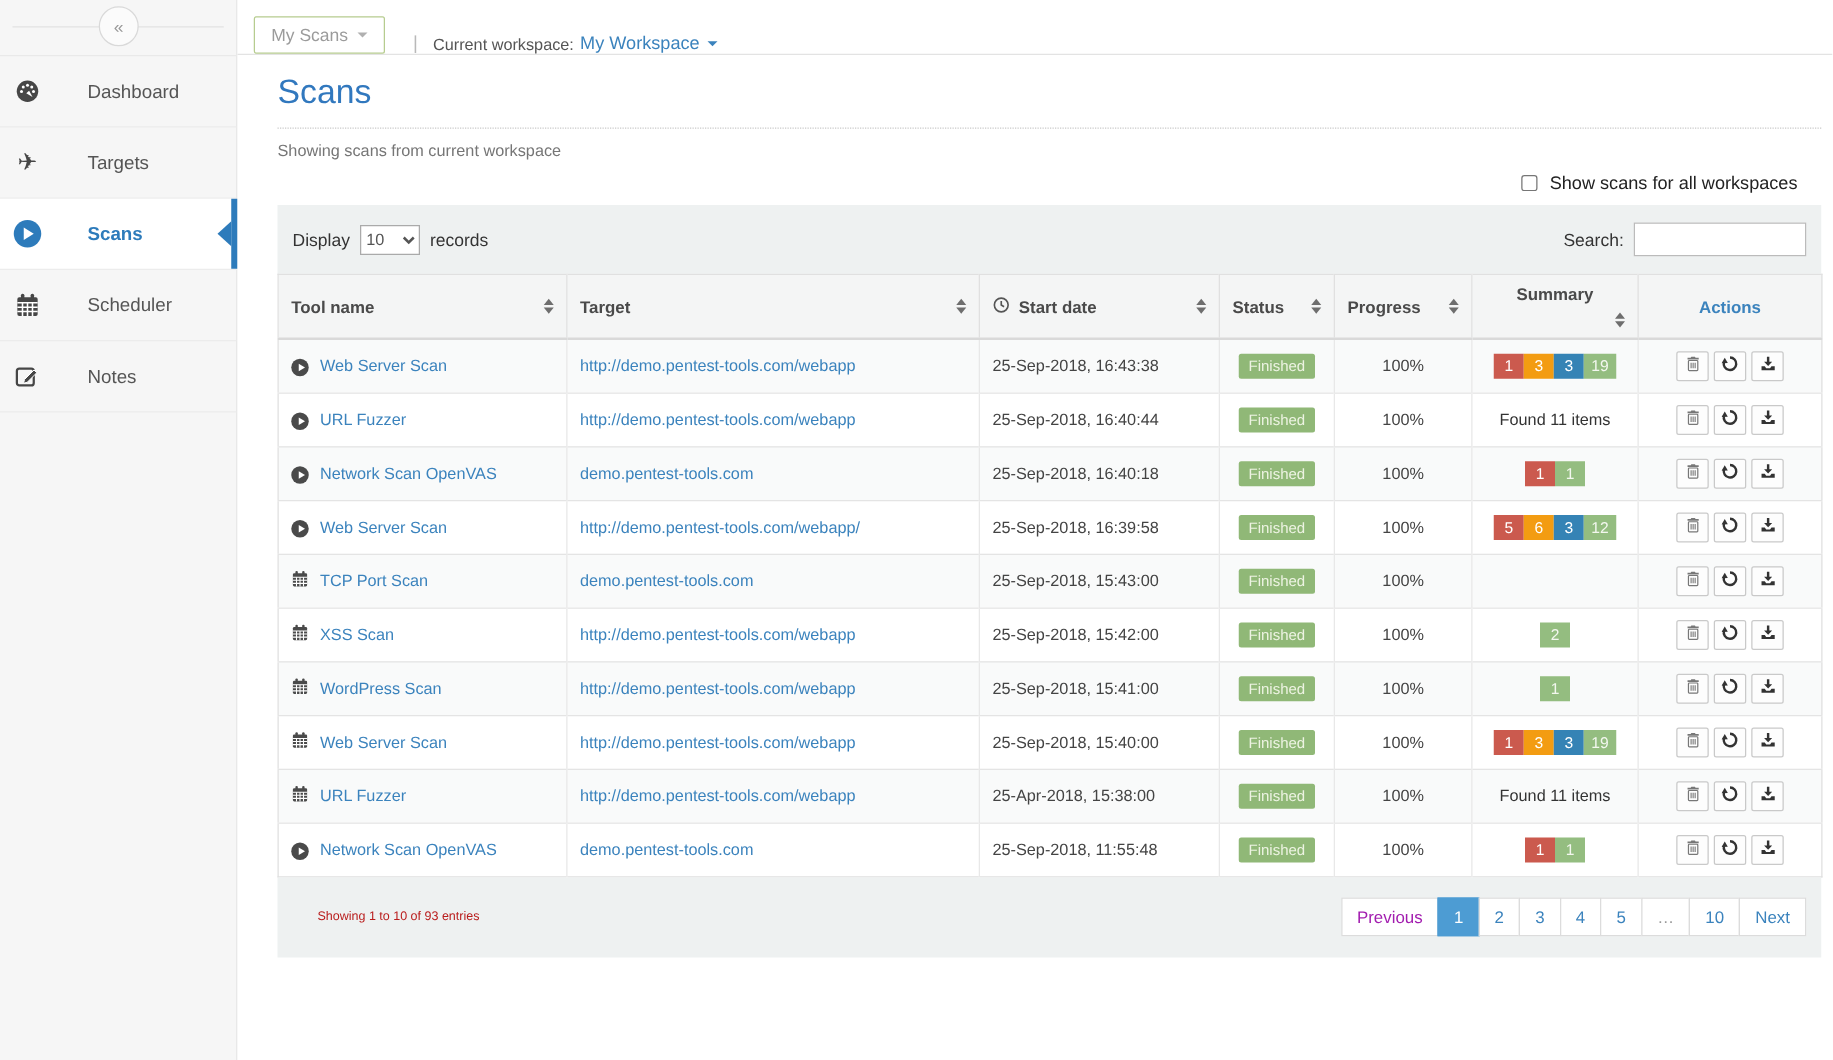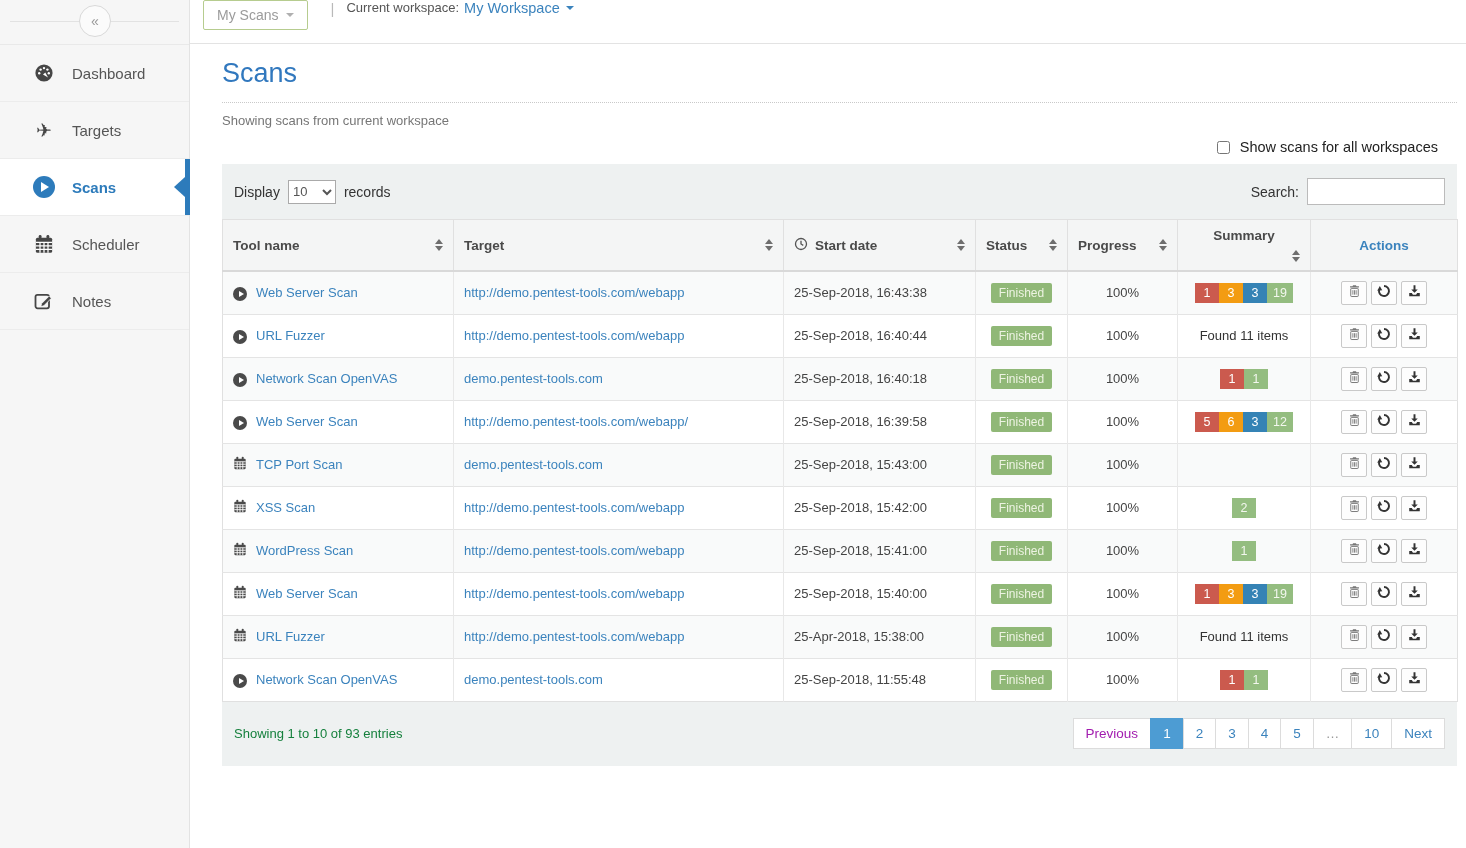--- a/index.html
+++ b/index.html
@@ -5,37 +5,37 @@
   * { margin:0; padding:0; box-sizing:border-box; }
   html,body { width:1466px; height:848px; background:#fff; font-family:"Liberation Sans",sans-serif; color:#333; overflow:hidden; }
   .app { position:relative; width:1466px; height:848px; }
 
   
   .sidebar { position:absolute; left:0; top:0; width:190px; height:848px; background:#f6f6f6; border-right:1px solid #e3e3e3; }
   .collapse-bar { position:relative; height:44px; }
   .collapse-bar .rule { position:absolute; left:10px; right:10px; top:21px; height:1px; background:#e2e2e2; }
   .collapse-btn { position:absolute; left:79px; top:5px; width:32px; height:32px; border-radius:50%; background:#fbfbfb; border:1px solid #d9d9d9; color:#999; font-size:14px; line-height:30px; text-align:center; cursor:pointer; }
   .nav { border-top:1px solid #e9e9e9; }
-  .nav-item { position:relative; display:flex; align-items:center; height:57px; padding-left:32px; border-bottom:1px solid #ececec; cursor:pointer; }
+  .nav-item { position:relative; display:flex; align-items:center; height:57px; padding-left:10px; border-bottom:1px solid #ececec; cursor:pointer;gap:20px; }
   .nav-item .ic { width:24px; display:flex; justify-content:center; align-items:center; color:#464646; }
   .nav-item .lbl { margin-left:16px; font-size:15px; color:#555; }
   .nav-item.active { background:#fff; }
   .nav-item.active .lbl { color:#2d7bbb; font-weight:bold; }
   .nav-item.active::after { content:""; position:absolute; right:-1px; top:0; width:5px; height:100%; background:#2d7bbb; }
   .nav-item.active::before { content:""; position:absolute; right:4px; top:50%; margin-top:-10px; border-right:11px solid #2d7bbb; border-top:10px solid transparent; border-bottom:10px solid transparent; }
   .plane { font-size:19px; line-height:1; }
 
   .pc { display:inline-flex; align-items:center; justify-content:center; width:14px; height:14px; border-radius:50%; background:#4a4a4a; flex:none; }
   .pc .pc-t { width:0; height:0; border-left:5px solid #fff; border-top:3px solid transparent; border-bottom:3px solid transparent; margin-left:2px; }
   .pc.pc-blue { background:#2d7bbb; }
   .pc.pc-lg { width:22px; height:22px; }
   .pc.pc-lg .pc-t { border-left:8px solid #fff; border-top:5px solid transparent; border-bottom:5px solid transparent; }
 
   
-  .topbar { position:absolute; left:190px; right:0; top:0; height:44px; background:#fff; border-bottom:1px solid #e3e3e3; display:flex; align-items:flex-start; padding-left:13px; }
+  .topbar { position:absolute; left:190px; right:0; top:0; height:44px; background:#fff; border-bottom:1px solid #e3e3e3; display:flex; align-items:flex-end; padding-left:13px; }
   .myscans-btn { display:inline-flex; align-items:center; gap:8px; height:30px; padding:0 13px; border:1px solid #b6cc8f; border-radius:2px; background:#fff; color:#9b9b9b; font-size:14px; cursor:pointer; }
   .caret-down { width:0; height:0; border-top:4px solid #b0b0b0; border-left:4px solid transparent; border-right:4px solid transparent; }
   .tb-sep { color:#b9b9b9; margin:0 12px 0 22px; font-size:15px; }
   .tb-label { color:#555; font-size:13px; }
   .workspace-link { color:#3b83bd; font-size:14.5px; margin-left:5px; display:inline-flex; align-items:center; gap:6px; cursor:pointer; }
   .workspace-link .caret-down { border-top-color:#3b83bd; }
 
   
   .content { position:absolute; left:190px; right:0; top:44px; bottom:0; background:#fff; padding:0 9px 0 32px; }
   .page-title { margin-top:14px; font-size:27px; font-weight:400; color:#3178be; }
@@ -72,21 +72,21 @@
   .status-badge { display:inline-block; background:#90b877; color:#edf3e2; font-size:12px; padding:3px 8px; border-radius:2px; }
   .badge { display:inline-block; min-width:24px; padding:3px 6px; font-size:12.5px; color:#fff; text-align:center; }
   .badge.red { background:#cb5a4e; }
   .badge.orange { background:#f39c12; }
   .badge.blue { background:#3583b5; }
   .badge.green { background:#94bd80; color:#f3f7ee; }
   .summary-text { color:#333; }
   .act-btn { display:inline-flex; align-items:center; justify-content:center; width:26px; height:24px; background:#fdfdfd; border:1px solid #c9c9c9; border-radius:2px; margin:0 2px; cursor:pointer; vertical-align:middle; }
 
   .dt-footer { background:#eef1f1; height:64px; display:flex; align-items:center; justify-content:space-between; padding:0 12px; }
-  .dt-info { font-size:13px; color:#15803d; }
+  .dt-info { font-size:10px; color:#b91c1c;margin-left:20px; }
   .pager { display:flex; }
   .page-btn { min-width:33px; padding:7px 12px; background:#fff; border:1px solid #dcdcdc; color:#3b83bd; font-size:13.5px; text-align:center; cursor:pointer; margin-left:-1px; }
   .page-btn.prev, .page-btn.next { }
   .page-btn.prev { color:#a21caf; }
   .page-btn.ellipsis { color:#999; cursor:default; }
   .page-btn.active { background:#4d9cd3; border-color:#4d9cd3; color:#fff; }
 </style>
 </head>
 <body>
 

